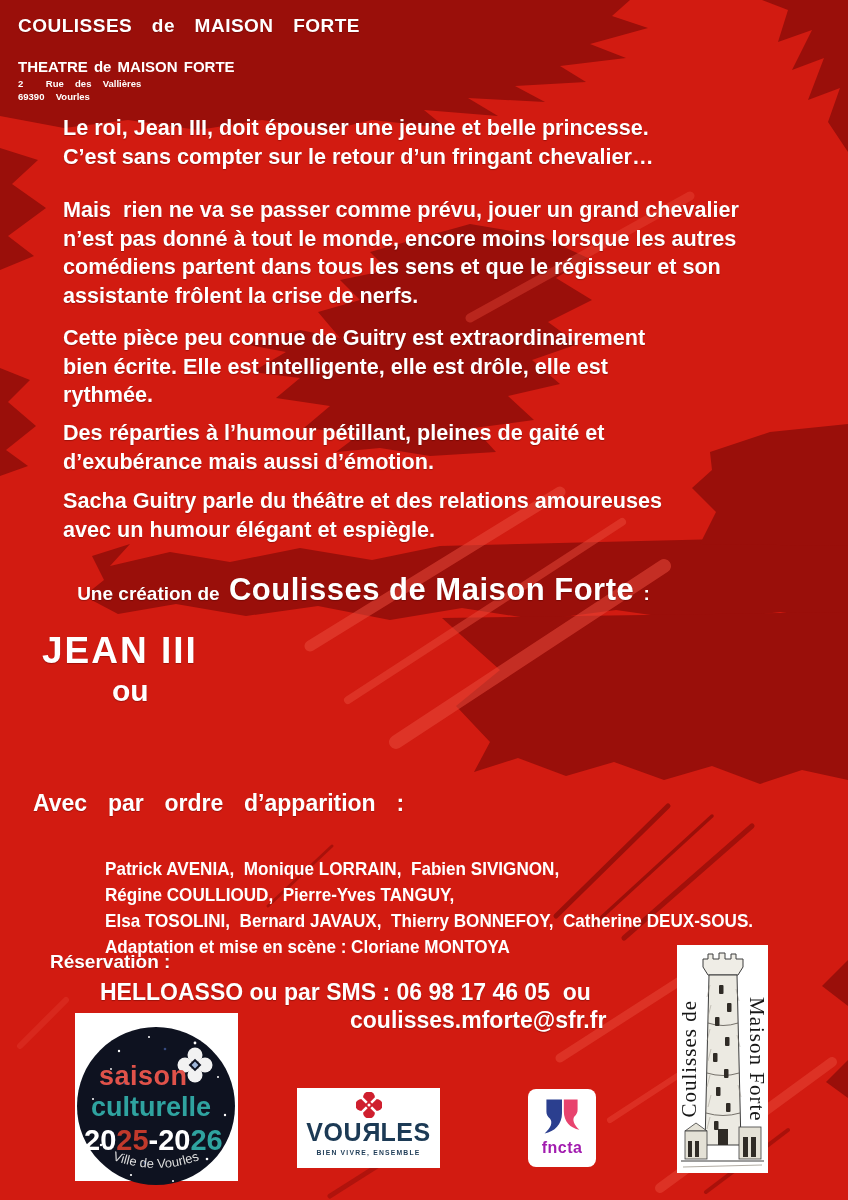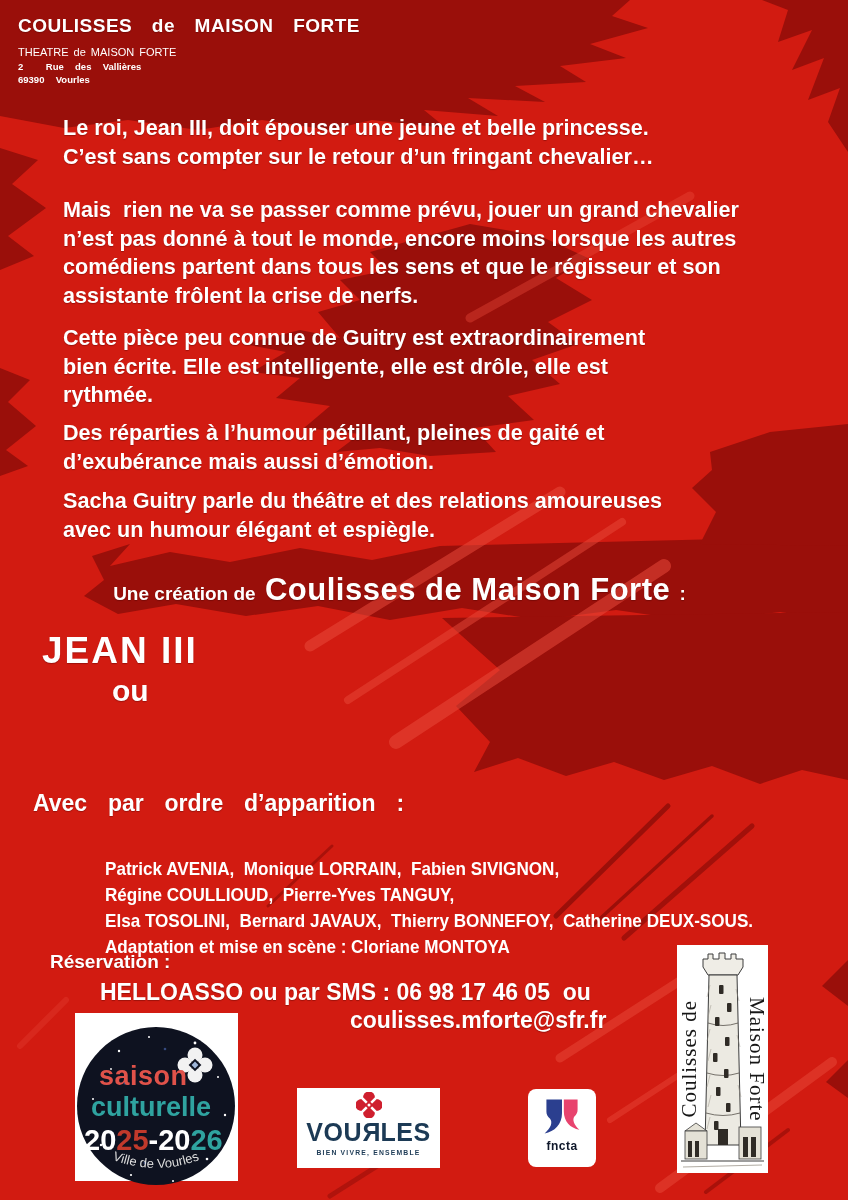--- a/index.html
+++ b/index.html
@@ -11,30 +11,30 @@
   }
   .poster *{box-sizing:border-box;}
   .bg{position:absolute;left:0;top:0;z-index:0;}
   .abs{position:absolute;z-index:2;}
   .pre{white-space:pre;}
   .shadow{text-shadow:0 1px 1px rgba(60,0,0,0.35);}
 
   
   .hdr{left:18px;top:15px;}
   .hdr-org{font-size:19px;font-weight:bold;letter-spacing:.5px;word-spacing:4px;}
-  .hdr-sub{font-size:11px;font-weight:normal;margin-top:9px;word-spacing:2px;}
+  .hdr-sub{font-size:15px;font-weight:bold;margin-top:21px;word-spacing:2px;}
   .hdr-adr{font-size:9.5px;font-weight:bold;margin-top:2.5px;word-spacing:3px;}
 
   
   .syn{left:63px;transform:scaleX(0.96);transform-origin:0 0;}
   .syn .ln{font-size:22.5px;font-weight:bold;line-height:28.5px;white-space:pre;}
   .p0{top:114px;} .p1{top:196px;} .p2{top:324px;} .p3{top:419px;} .p4{top:487px;}
 
   
-  .creation{left:0;top:572px;width:727px;text-align:center;margin-left:36px;}
+  .creation{left:0;top:572px;width:727px;text-align:center;}
   .creation .sm{font-size:19px;font-weight:bold;}
   .creation .big{font-size:31px;font-weight:bold;letter-spacing:.5px;padding:0 4px;}
 
   
   .t1{left:42px;top:630px;font-size:37px;font-weight:bold;letter-spacing:2px;}
   .t2{left:112px;top:674px;font-size:30px;font-weight:bold;}
   .t3{left:40px;top:706px;font-size:35px;font-weight:bold;letter-spacing:0;white-space:pre;}
 
   
   .cast-h{left:33px;top:790px;font-size:23px;font-weight:bold;word-spacing:4px;white-space:pre;}
@@ -52,21 +52,21 @@
   .lg-vourles{left:297px;top:1088px;width:143px;height:80px;text-align:center;}
   .lg-fncta{left:528px;top:1089px;width:68px;height:78px;border-radius:8px;text-align:center;}
   .lg-tower{left:677px;top:945px;width:91px;height:228px;}
 
   .v-flower{display:block;margin:4px auto 0 auto;}
   .v-brand{font-size:25px;font-weight:bold;color:#1c3a55;letter-spacing:.5px;line-height:1.05;margin-top:1px;}
   .v-brand .flip{display:inline-block;transform:scaleX(-1);}
   .v-tag{font-size:6.8px;font-weight:bold;color:#1c3a55;letter-spacing:1.2px;margin-top:4px;}
 
   .f-glyph{display:block;margin:6px auto 0 auto;}
-  .f-label{font-size:12px;font-weight:bold;color:#0f172a;letter-spacing:.5px;margin-top:0;}
+  .f-label{font-size:16px;font-weight:bold;color:#a21caf;letter-spacing:.5px;margin-top:0;}
 
   .tw-text{position:absolute;top:0;height:100%;width:24px;display:flex;align-items:center;justify-content:center;z-index:3;}
   .tw-left{left:0;}
   .tw-right{right:0;}
   .tw-text span{
     font-family:"Liberation Serif", serif;font-size:21px;color:#161616;
     writing-mode:vertical-rl;white-space:nowrap;letter-spacing:1px;
   }
   .tw-left span{transform:rotate(180deg);}
   .tw-svg{position:absolute;left:0;top:0;z-index:2;}

